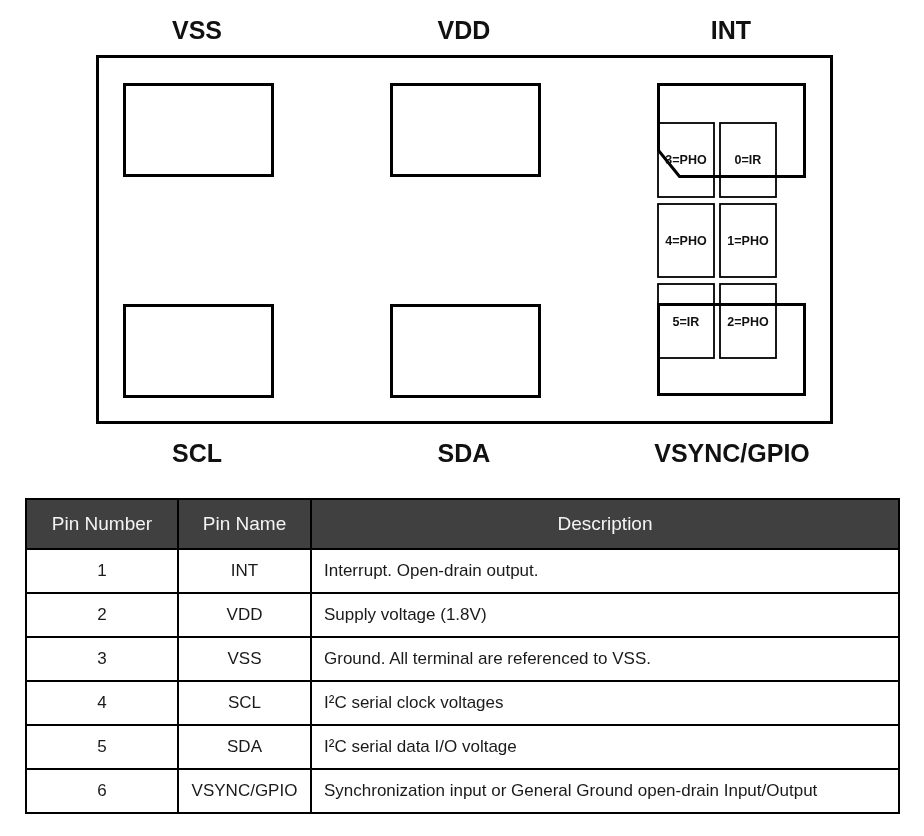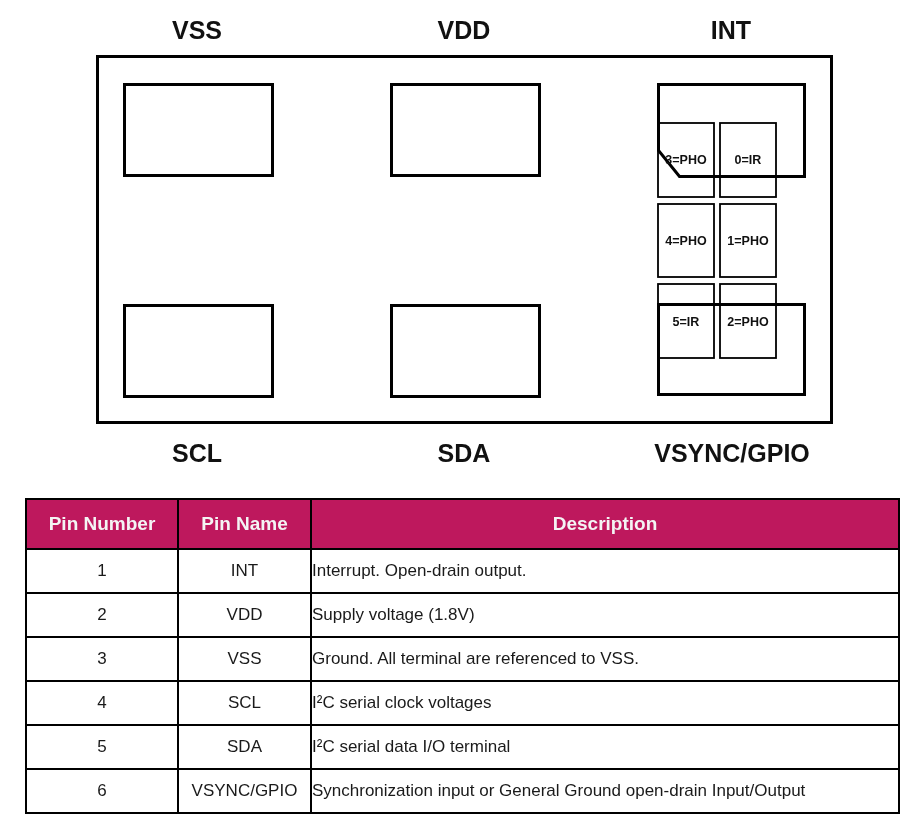--- a/index.html
+++ b/index.html
@@ -40,35 +40,36 @@
     width: 875px;
     border-collapse: collapse;
     table-layout: fixed;
   }
   table.pin-table th,
   table.pin-table td {
     border: 2px solid #000000;
   }
   table.pin-table th {
     height: 50px;
-    background: #be185d;
+    background: #404040;
     color: #f4f4f4;
     font-size: 19px;
-    font-weight: 700;
+    font-weight: 400;
     text-align: center;
   }
   table.pin-table td {
     height: 44px;
     font-size: 17px;
     color: #1a1a1a;
     text-align: center;
     background: #ffffff;
   }
   table.pin-table td.desc {
     text-align: left;
+    padding-left: 12px;
   }
   col.c-num  { width: 152px; }
   col.c-name { width: 133px; }
 </style>
 </head>
 <body>
 
 <div class="diagram">
   <svg width="924" height="482" viewBox="0 0 924 482">
 
@@ -138,21 +139,21 @@
         <td class="desc">Ground. All terminal are referenced to VSS.</td>
       </tr>
       <tr>
         <td>4</td>
         <td>SCL</td>
         <td class="desc">I²C serial clock voltages</td>
       </tr>
       <tr>
         <td>5</td>
         <td>SDA</td>
-        <td class="desc">I²C serial data I/O terminal</td>
+        <td class="desc">I²C serial data I/O voltage</td>
       </tr>
       <tr>
         <td>6</td>
         <td>VSYNC/GPIO</td>
         <td class="desc">Synchronization input or General Ground open-drain Input/Output</td>
       </tr>
     </tbody>
   </table>
 </div>
 

